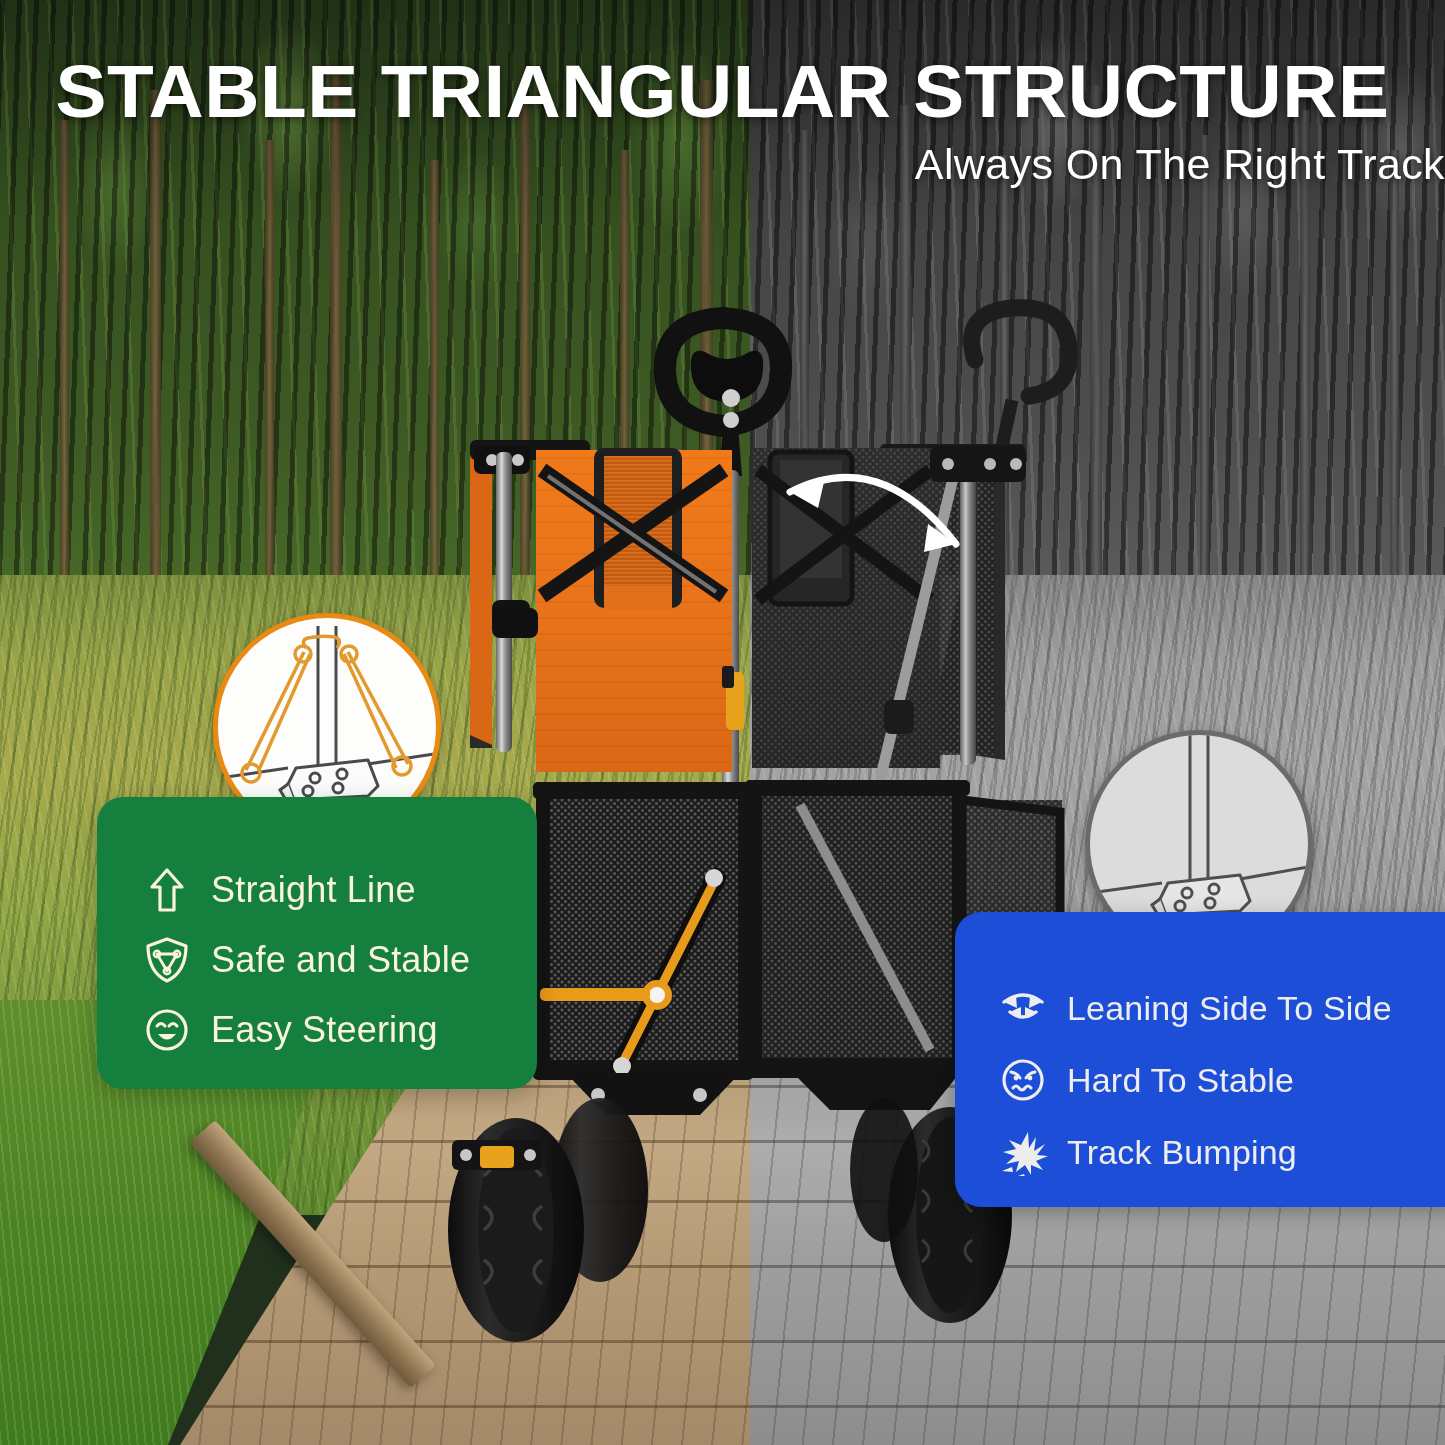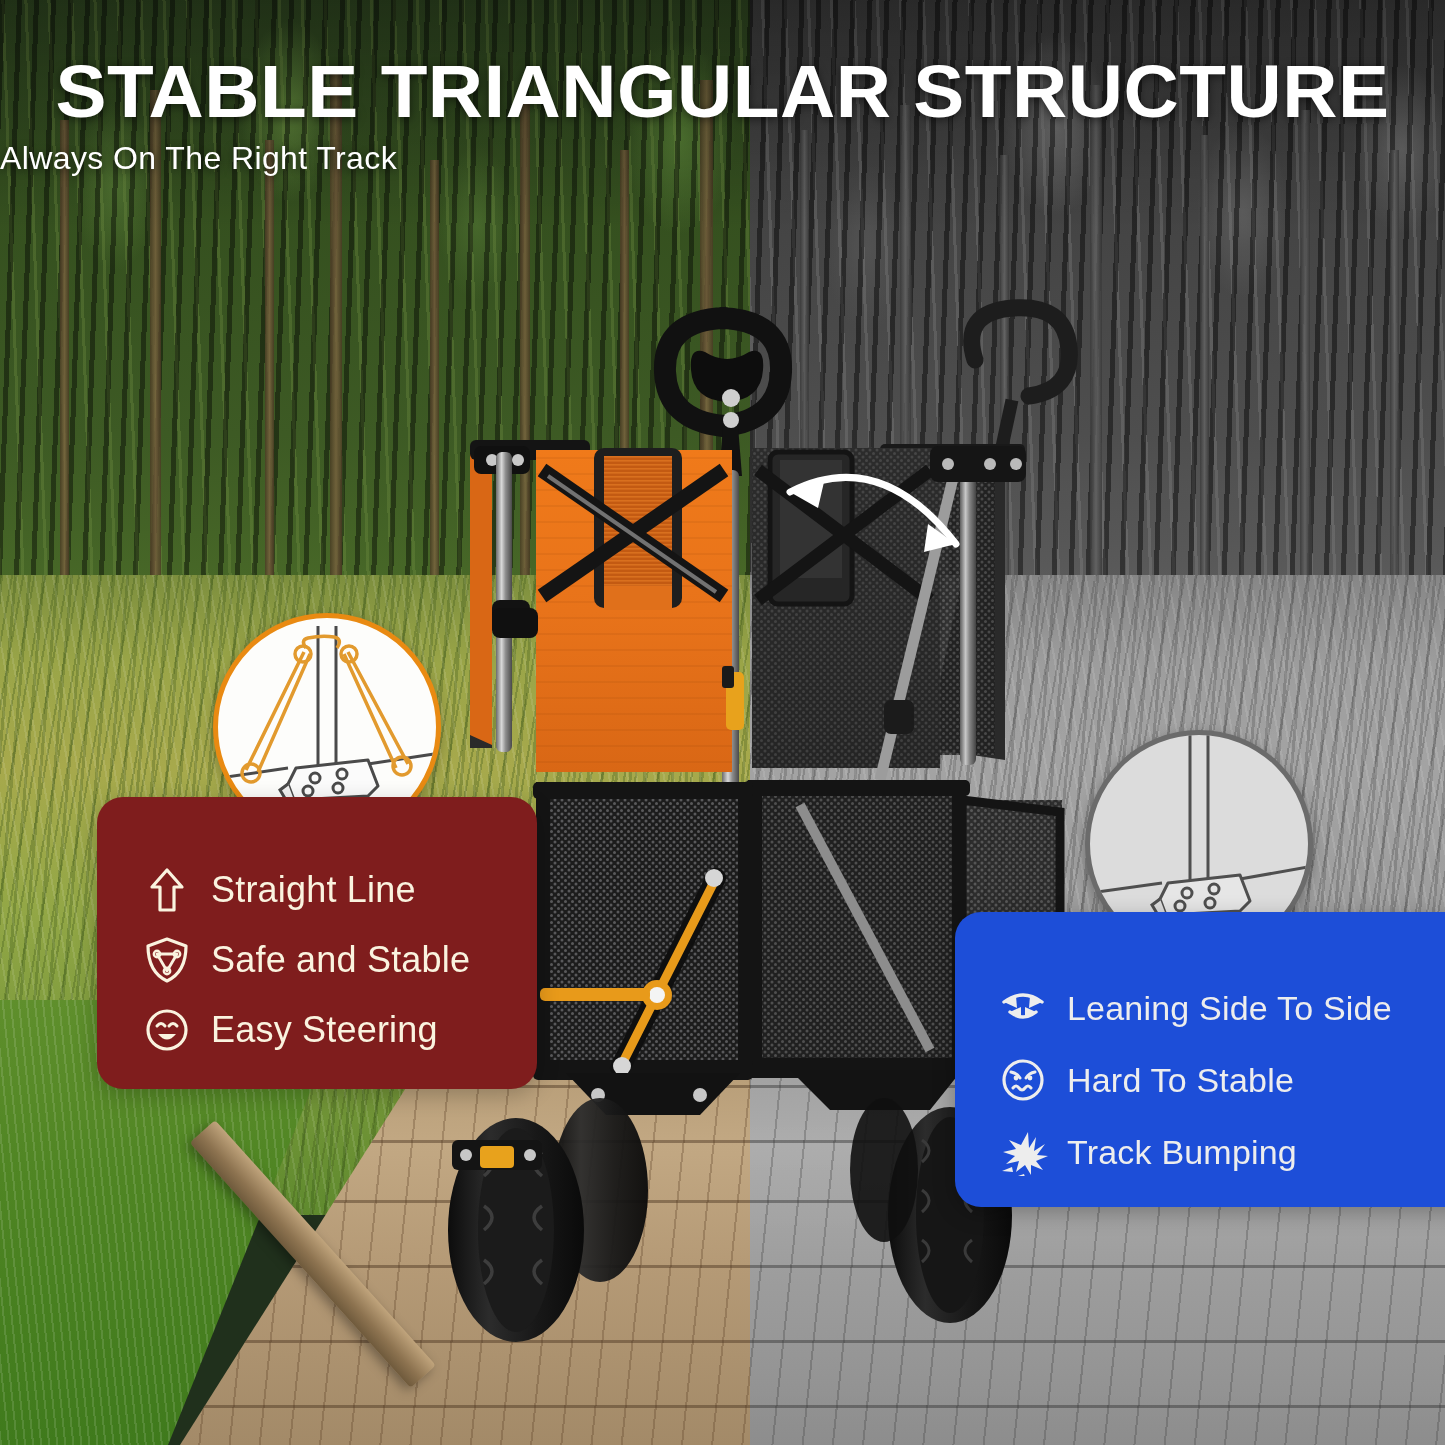--- a/index.html
+++ b/index.html
@@ -104,22 +104,22 @@
 
   
   .headline{
     position:absolute;left:0;top:48px;width:1445px;text-align:center;
     color:#fff;font-weight:bold;font-size:75px;letter-spacing:.5px;
     font-family:"Liberation Sans",sans-serif;
     text-shadow:0 2px 10px rgba(0,0,0,.55);
     white-space:nowrap;transform:scaleX(1.02);
   }
   .subhead{
-    position:absolute;left:0;top:140px;width:1445px;text-align:left;
-    color:#fff;font-size:32px;letter-spacing:.4px;
+    position:absolute;left:0;top:140px;width:1445px;text-align:right;
+    color:#fff;font-size:43px;letter-spacing:.4px;
     text-shadow:0 2px 9px rgba(0,0,0,.6);
   }
 
   
   .callout{position:absolute;border-radius:50%;overflow:hidden;}
   .callout-left{
     left:213px;top:613px;width:218px;height:218px;
     background:#fdfdfb;border:5px solid #E98A12;
     box-shadow:0 4px 14px rgba(0,0,0,.25);
   }
@@ -127,21 +127,21 @@
     left:1085px;top:730px;width:218px;height:218px;
     background:#dcdcdc;border:5px solid #6b6b6b;
     box-shadow:0 4px 14px rgba(0,0,0,.3);
   }
   .callout svg{display:block;width:100%;height:100%;}
 
   
   .card{position:absolute;border-radius:26px;}
   .card-good{
     left:97px;top:797px;width:440px;height:292px;
-    background:#7f1d1d;box-shadow:0 6px 22px rgba(0,0,0,.22);
+    background:#15803d;box-shadow:0 6px 22px rgba(0,0,0,.22);
   }
   .card-bad{
     left:955px;top:912px;width:536px;height:295px;
     background:#1d4ed8;box-shadow:0 6px 22px rgba(0,0,0,.28);
   }
   .feat-list{position:absolute;left:42px;top:58px;right:18px;}
   .feat{display:flex;align-items:center;height:70px;}
   .feat-icon{width:56px;height:48px;flex:0 0 56px;display:flex;align-items:center;justify-content:center;}
   .feat-icon svg{display:block;}
   .feat-label{

